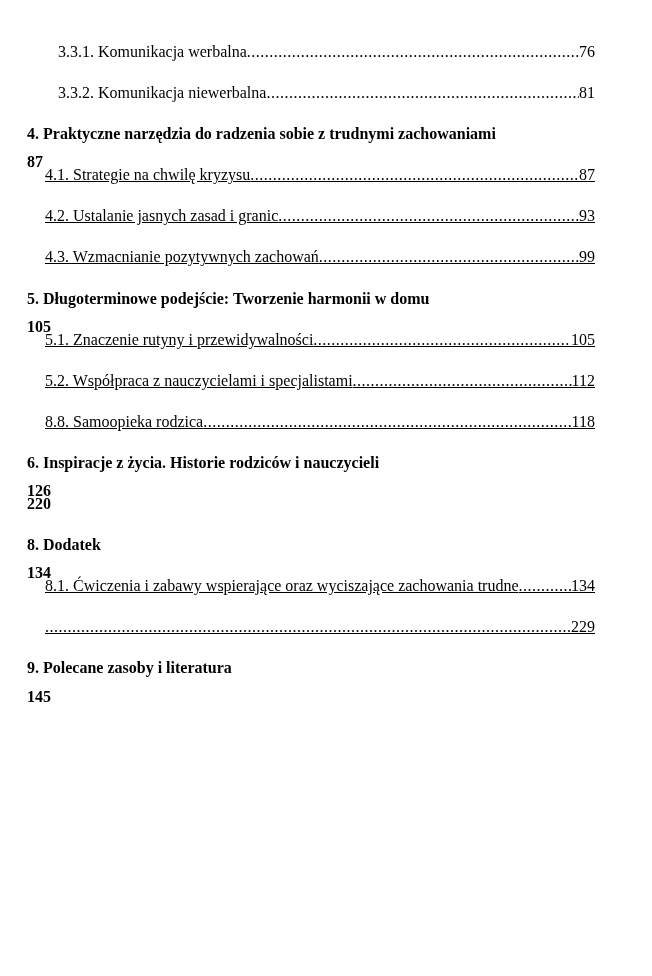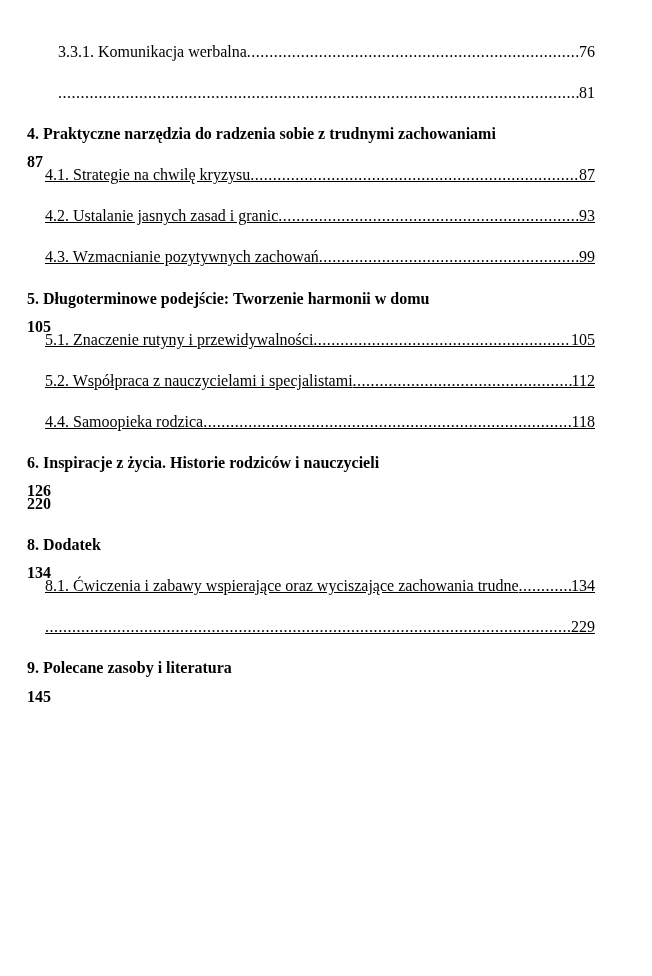--- a/index.html
+++ b/index.html
@@ -53,20 +53,21 @@
 <body>
 
 <main class="page">
   <div class="toc-list" id="toc-list">
       <div class="toc-row lvl2">
         <span class="entry-text">3.3.1. Komunikacja werbalna</span>
         <span class="leader">........................................................................................................................................................................................................</span>
         <span class="page-num">76</span>
       </div>
       <div class="toc-row lvl2">
+        <span class="entry-text">3.3.2. Komunikacja niewerbalna</span>
         <span class="leader">........................................................................................................................................................................................................</span>
         <span class="page-num">81</span>
       </div>
       <div class="toc-row lvl0 bold">
         <span class="entry-text">4. Praktyczne narzędzia do radzenia sobie z trudnymi zachowaniami</span>
         <span class="leader">........................................................................................................................................................................................................</span>
         <span class="page-num">87</span>
       </div>
       <div class="toc-row lvl1">
         <span class="entry-text">4.1. Strategie na chwilę kryzysu</span>
@@ -92,21 +93,21 @@
         <span class="entry-text">5.1. Znaczenie rutyny i przewidywalności</span>
         <span class="leader">........................................................................................................................................................................................................</span>
         <span class="page-num">105</span>
       </div>
       <div class="toc-row lvl1">
         <span class="entry-text">5.2. Współpraca z nauczycielami i specjalistami</span>
         <span class="leader">........................................................................................................................................................................................................</span>
         <span class="page-num">112</span>
       </div>
       <div class="toc-row lvl1">
-        <span class="entry-text">4.4. Samoopieka rodzica</span>
+        <span class="entry-text">8.8. Samoopieka rodzica</span>
         <span class="leader">........................................................................................................................................................................................................</span>
         <span class="page-num">118</span>
       </div>
       <div class="toc-row lvl0 bold">
         <span class="entry-text">6. Inspiracje z życia. Historie rodziców i nauczycieli</span>
         <span class="leader">........................................................................................................................................................................................................</span>
         <span class="page-num">126</span>
       </div>
       <div class="toc-row lvl0 bold">
         <span class="leader">........................................................................................................................................................................................................</span>

